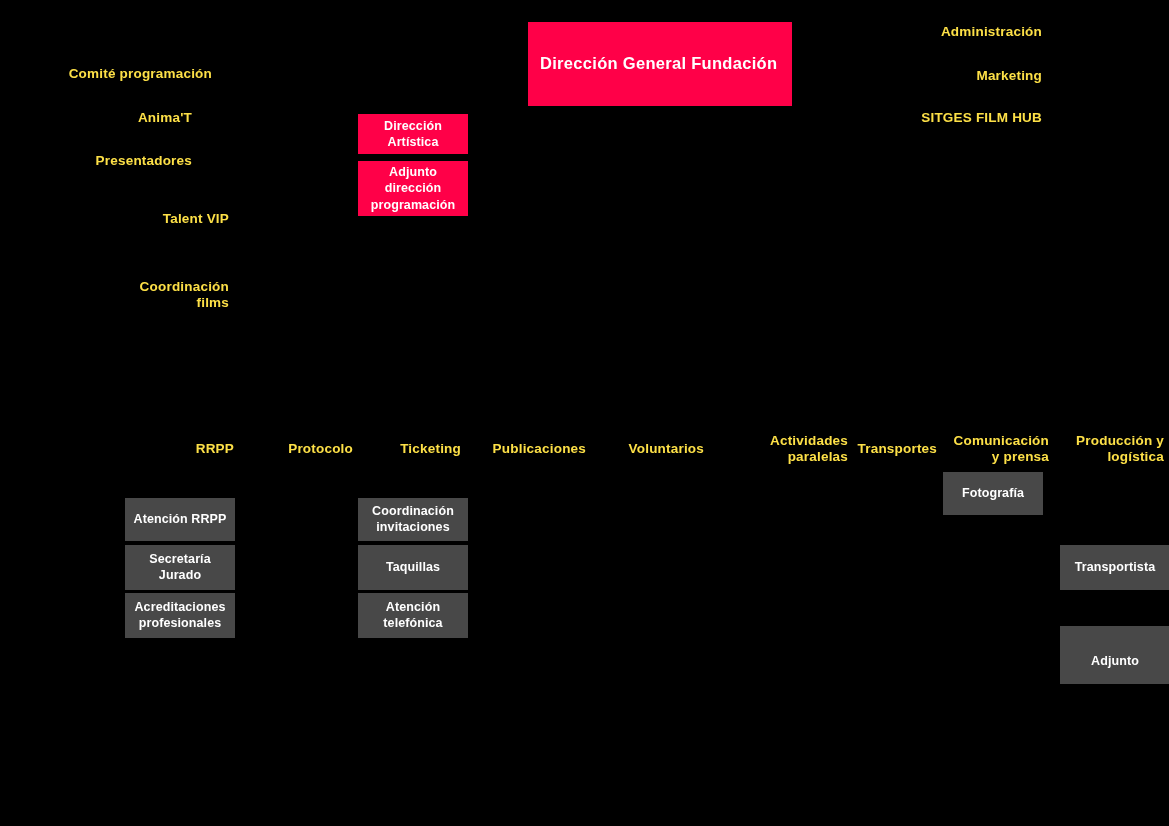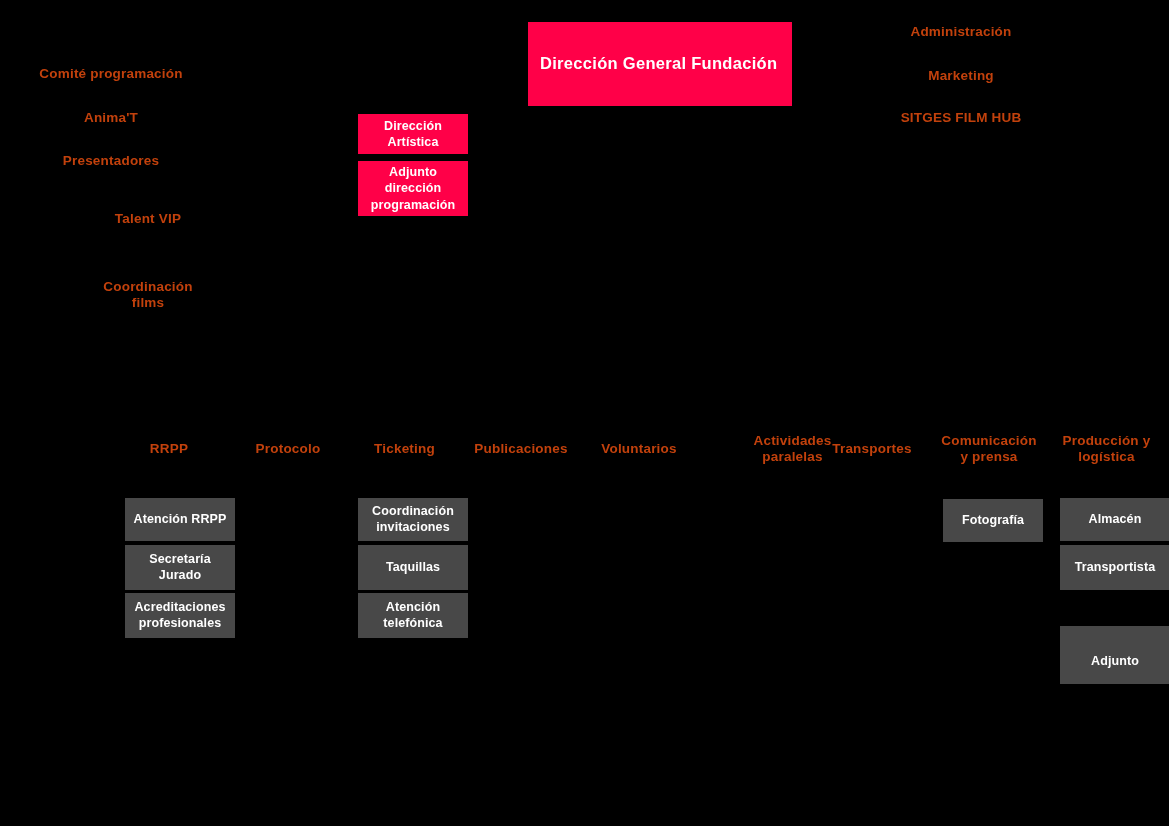--- a/index.html
+++ b/index.html
@@ -20,26 +20,26 @@
     position: absolute;
     left: 0; top: 0;
     width: 1169px;
     height: 826px;
     background: #000000;
   }
 
   
   .label {
     position: absolute;
-    text-align: center;
+    text-align: right;
     font-size: 13.5px;
     font-weight: bold;
     line-height: 1.22;
     letter-spacing: 0.2px;
-    color: #c2410c;
+    color: #fde047;
     white-space: pre-line;
   }
 
   
   .pinkbox {
     position: absolute;
     background: #FF0048;
     color: #ffffff;
     display: flex;
     align-items: center;
@@ -139,23 +139,22 @@
 profesionales</div>
 
   <div class="greybox" style="left:358px; top:498px; width:110px; height:43px;">Coordinación
 invitaciones</div>
 
   <div class="greybox" style="left:358px; top:545px; width:110px; height:45px;">Taquillas</div>
 
   <div class="greybox" style="left:358px; top:593px; width:110px; height:45px;">Atención
 telefónica</div>
 
-  <div class="greybox" style="left:943px; top:499px; width:100px; height:43px;">Fotografía</div>
+  <div class="greybox" style="left:943px; top:472px; width:100px; height:43px;">Fotografía</div>
 
-  <div class="greybox" style="left:1060px; top:498px; width:110px; height:43px;">Almacén</div>
 
   <div class="greybox" style="left:1060px; top:545px; width:110px; height:45px;">Transportista</div>
 
   <div class="greybox" style="left:1060px; top:626px; width:110px; height:43px;">Regidurías</div>
 
   <div class="greybox" style="left:1060px; top:640px; width:110px; height:44px;">Adjunto</div>
 
 </div>
 
 </body></html>

